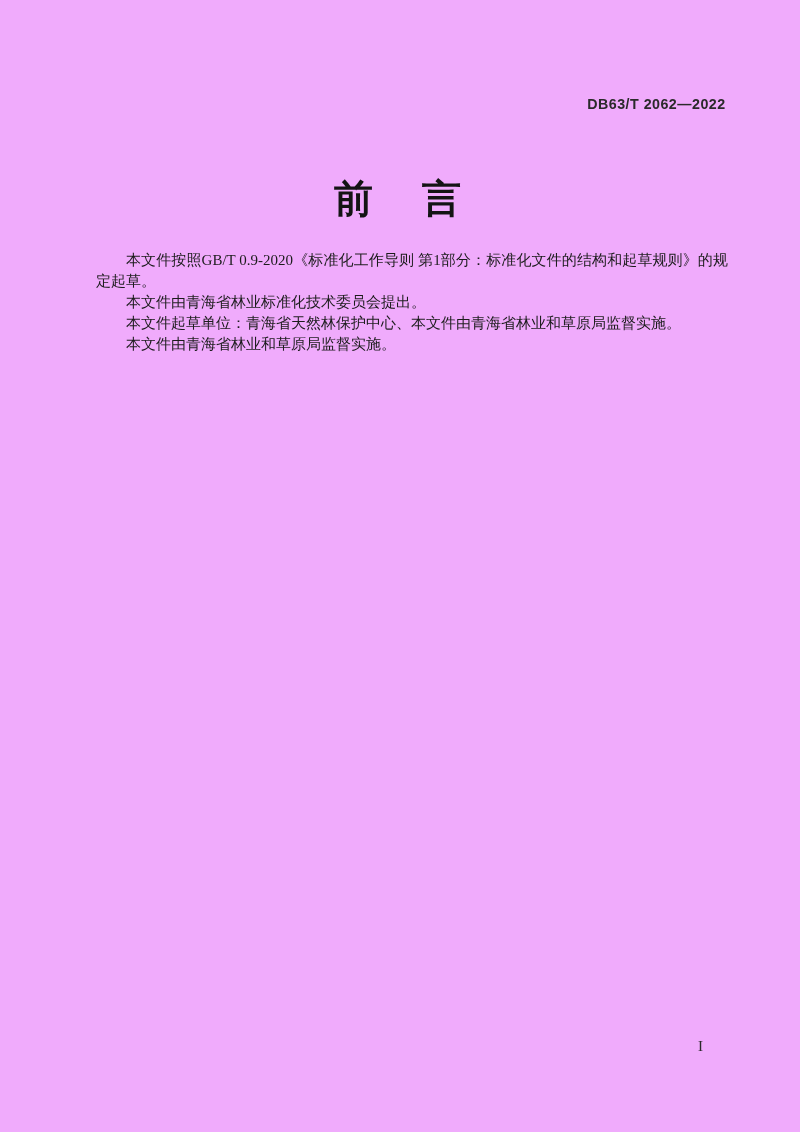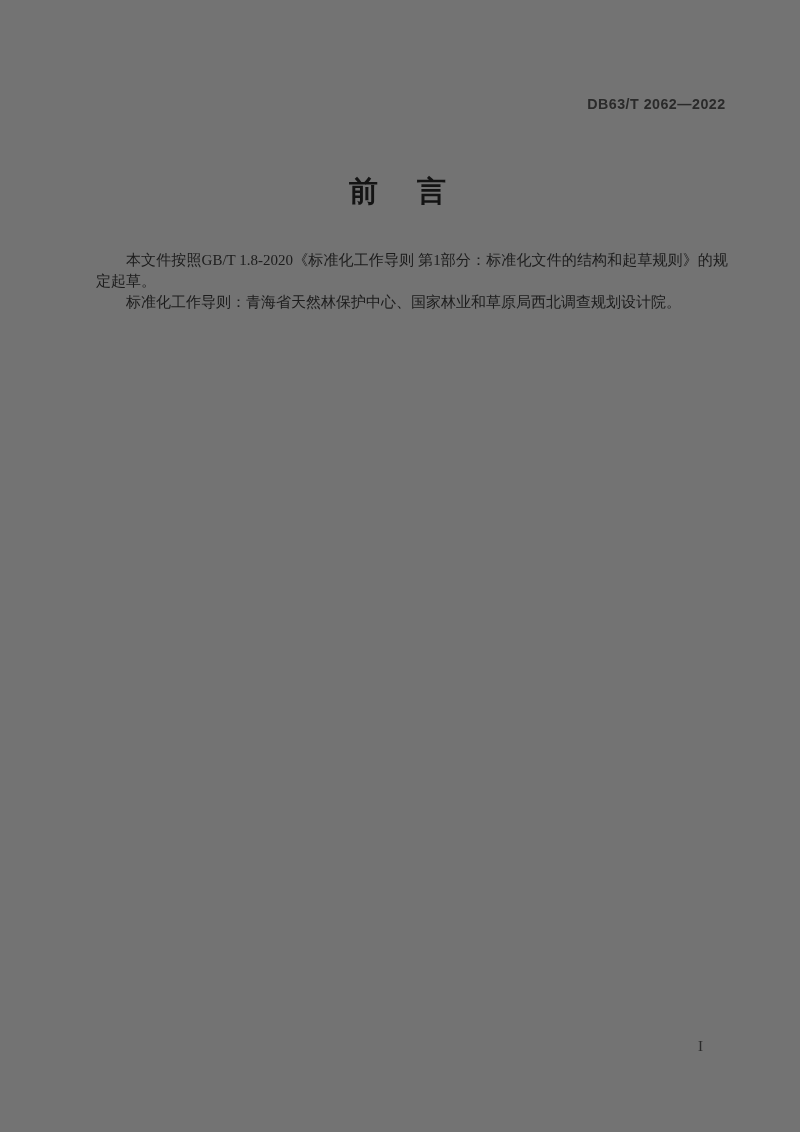--- a/index.html
+++ b/index.html
@@ -4,21 +4,21 @@
 <style>
   html, body {
     margin: 0;
     padding: 0;
     background: #ffffff;
   }
   .page {
     position: relative;
     width: 800px;
     height: 1132px;
-    background: #737373;
+    background: #f0abfc;
     overflow: hidden;
     font-family: "Liberation Serif", serif;
     color: #1f1f1f;
   }
   .doc-number {
     position: absolute;
     top: 95px;
     right: 74px;
     font-family: "Liberation Sans", sans-serif;
     font-size: 15px;
@@ -29,21 +29,21 @@
     transform-origin: right center;
     white-space: nowrap;
   }
   .doc-title {
     position: absolute;
     top: 172px;
     left: 0;
     width: 100%;
     text-align: center;
     font-family: "Liberation Serif", serif;
-    font-size: 29px;
+    font-size: 39px;
     font-weight: bold;
     letter-spacing: 5px;
     color: #141414;
     white-space: pre;
   }
   .body-text {
     position: absolute;
     top: 250px;
     left: 96px;
     width: 632px;
@@ -69,19 +69,21 @@
 </head>
 <body>
 
 <div class="page">
 
   <div class="doc-number">DB63/T 2062—2022</div>
 
   <div class="doc-title">前　言</div>
 
   <div class="body-text">
-    <p>本文件按照GB/T 1.8-2020《标准化工作导则 第1部分：标准化文件的结构和起草规则》的规定起草。</p>
-    <p>标准化工作导则：青海省天然林保护中心、国家林业和草原局西北调查规划设计院。</p>
+    <p>本文件按照GB/T 0.9-2020《标准化工作导则 第1部分：标准化文件的结构和起草规则》的规定起草。</p>
+    <p>本文件由青海省林业标准化技术委员会提出。</p>
+    <p>本文件起草单位：青海省天然林保护中心、本文件由青海省林业和草原局监督实施。</p>
+    <p>本文件由青海省林业和草原局监督实施。</p>
   </div>
 
   <div class="page-number">I</div>
 
 </div>
 
 </body></html>

